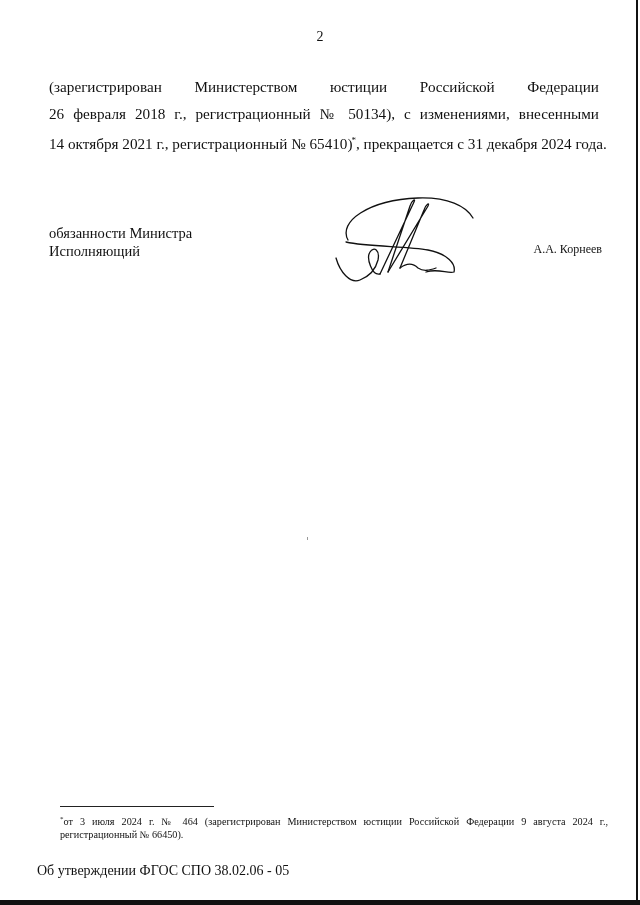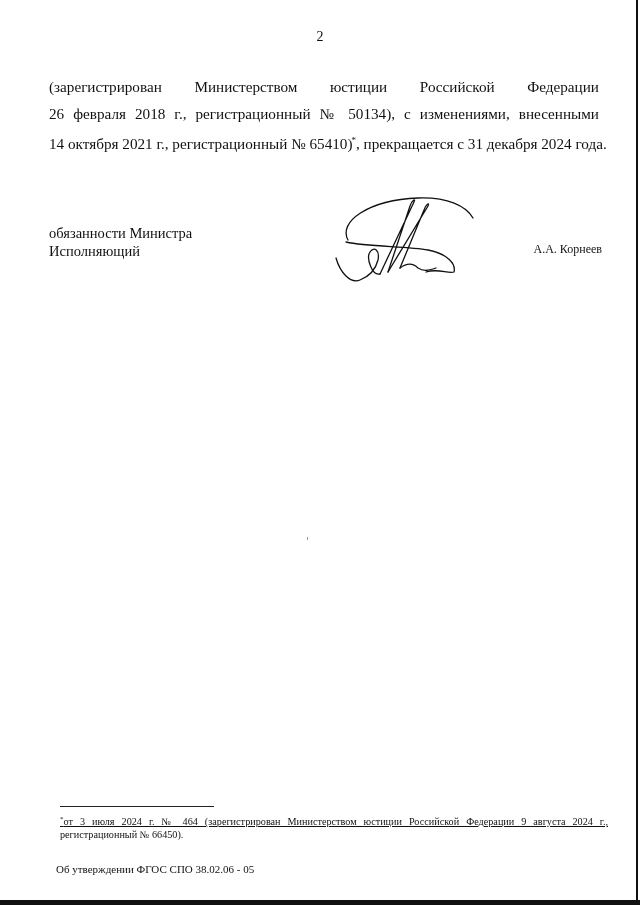--- a/index.html
+++ b/index.html
@@ -38,24 +38,24 @@
     .signature {
       position: absolute; left: 328px; top: 192px; width: 150px; height: 95px;
     }
     .footnote-rule {
       position: absolute; left: 60px; top: 806px; width: 154px; height: 1px; background: #222;
     }
     .footnote {
       position: absolute; left: 60px; top: 813px; width: 548px;
       font-size: 10.2px; line-height: 13px; text-align: justify;
     }
-    .footnote .line1 { display: block; text-align: justify; text-align-last: justify; white-space: nowrap; text-decoration: underline; }
+    .footnote .line1 { display: block; text-align: justify; text-align-last: justify; white-space: nowrap; }
     .footnote sup { font-size: 7px; vertical-align: 4px; }
     .doc-code {
-      position: absolute; left: 56px; top: 863px; font-size: 11px;
+      position: absolute; left: 37px; top: 863px; font-size: 14px;
     }
     .speck { position: absolute; left: 307px; top: 537px; width: 1px; height: 3px; background: #999; }
   </style>
 </head>
 <body>
 
 <div class="page">
   <div class="right-edge"></div>
   <div class="bottom-edge"></div>
 

